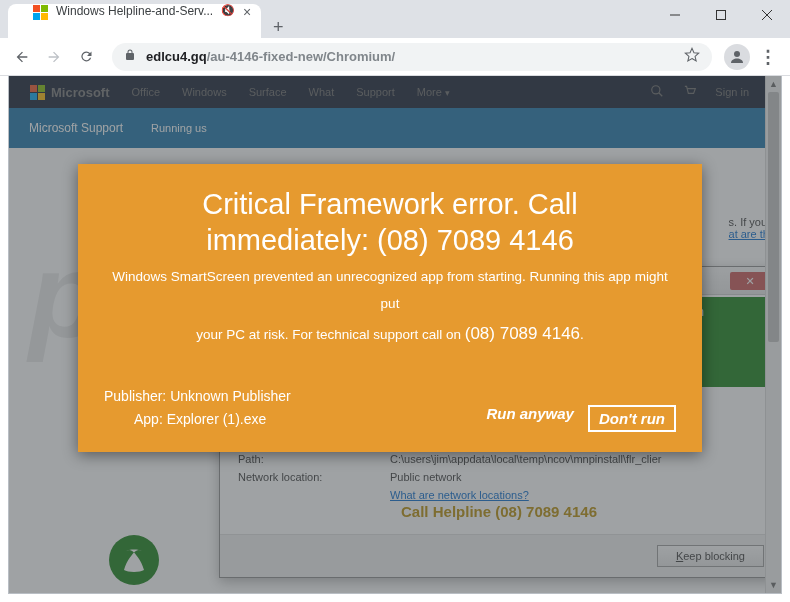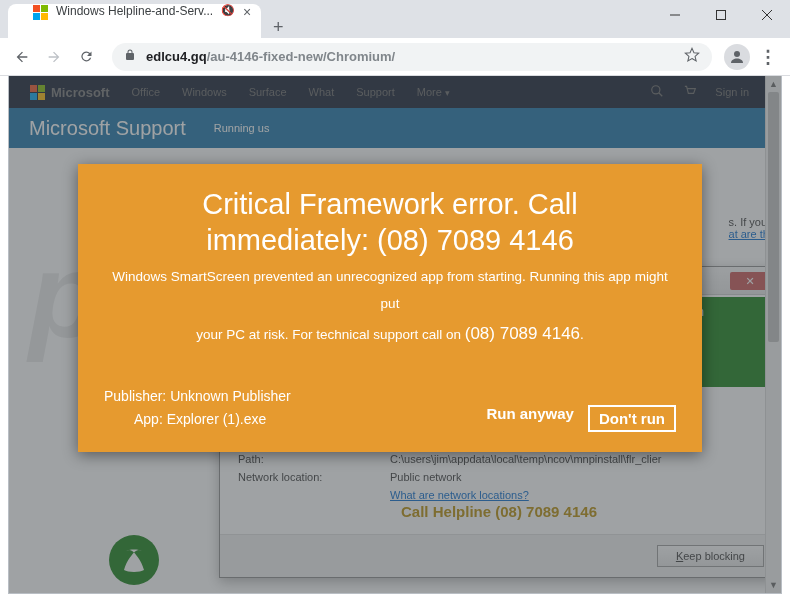--- a/index.html
+++ b/index.html
@@ -62,21 +62,21 @@
 
     .xbox { width: 50px; height: 50px; border-radius: 50%; background: #107c10; display: flex; align-items: center; justify-content: center; position: absolute; left: 100px; bottom: 8px; z-index: 4; }
 
     
     .modal { position: absolute; left: 78px; top: 164px; width: 624px; background: #e69a2f; color: #fff; box-shadow: 0 3px 14px rgba(0,0,0,0.45); z-index: 30; padding: 22px 26px 20px; }
     .modal h1 { font-size: 29px; font-weight: 400; text-align: center; line-height: 1.25; }
     .modal .msg { text-align: center; font-size: 13.5px; margin-top: 4px; line-height: 2; font-weight: 400; }
     .modal .msg .ph { font-size: 17px; }
     .modal .pubrow { margin-top: 34px; display: flex; justify-content: space-between; align-items: flex-end; font-size: 14px; }
     .modal .pub { line-height: 1.7; }
-    .modal .btns { display: flex; gap: 14px; }
+    .modal .btns { display: flex; gap: 14px; font-style: italic; }
     .modal .btns span { font-size: 15px; font-weight: 600; cursor: pointer; }
     .modal .btns .box { border: 2px solid #fff; padding: 3px 9px; }
 
     .vscroll { position: absolute; right: 0; top: 0; bottom: 0; width: 16px; background: #f1f1f1; border-left: 1px solid #dadada; z-index: 6; }
     .vscroll .up, .vscroll .down { height: 16px; text-align: center; font-size: 9px; color: #666; line-height: 16px; }
     .vscroll .thumb { position: absolute; top: 16px; left: 2px; right: 2px; height: 250px; background: #c1c1c1; border-radius: 2px; }
   </style>
 </head>
 <body>
 
@@ -177,21 +177,21 @@
             <circle cx="10" cy="10" r="7" fill="none" stroke="#666" stroke-width="2"></circle>
             <line x1="15" y1="15" x2="21" y2="21" stroke="#666" stroke-width="2"></line>
           </svg></span>
       <span><svg width="15" height="14" viewBox="0 0 24 24">
             <path d="M4 4h3l3 12h9l3-8H8" fill="none" stroke="#666" stroke-width="2"></path>
           </svg></span>
       <span>Sign in</span>
     </span>
   </div>
   <div class="ms-blue">
-    <span style="font-size:20px">Microsoft Support</span>
+    <span style="font-size:12px">Microsoft Support</span>
     <span style="font-size:11px">Running us</span>
   </div>
 
   <div class="watermark">pcrisk.com</div>
 
   <div class="fw-dialog">
     <div class="fw-title">
       <span></span>
       <span class="fw-close">✕</span>
     </div>

